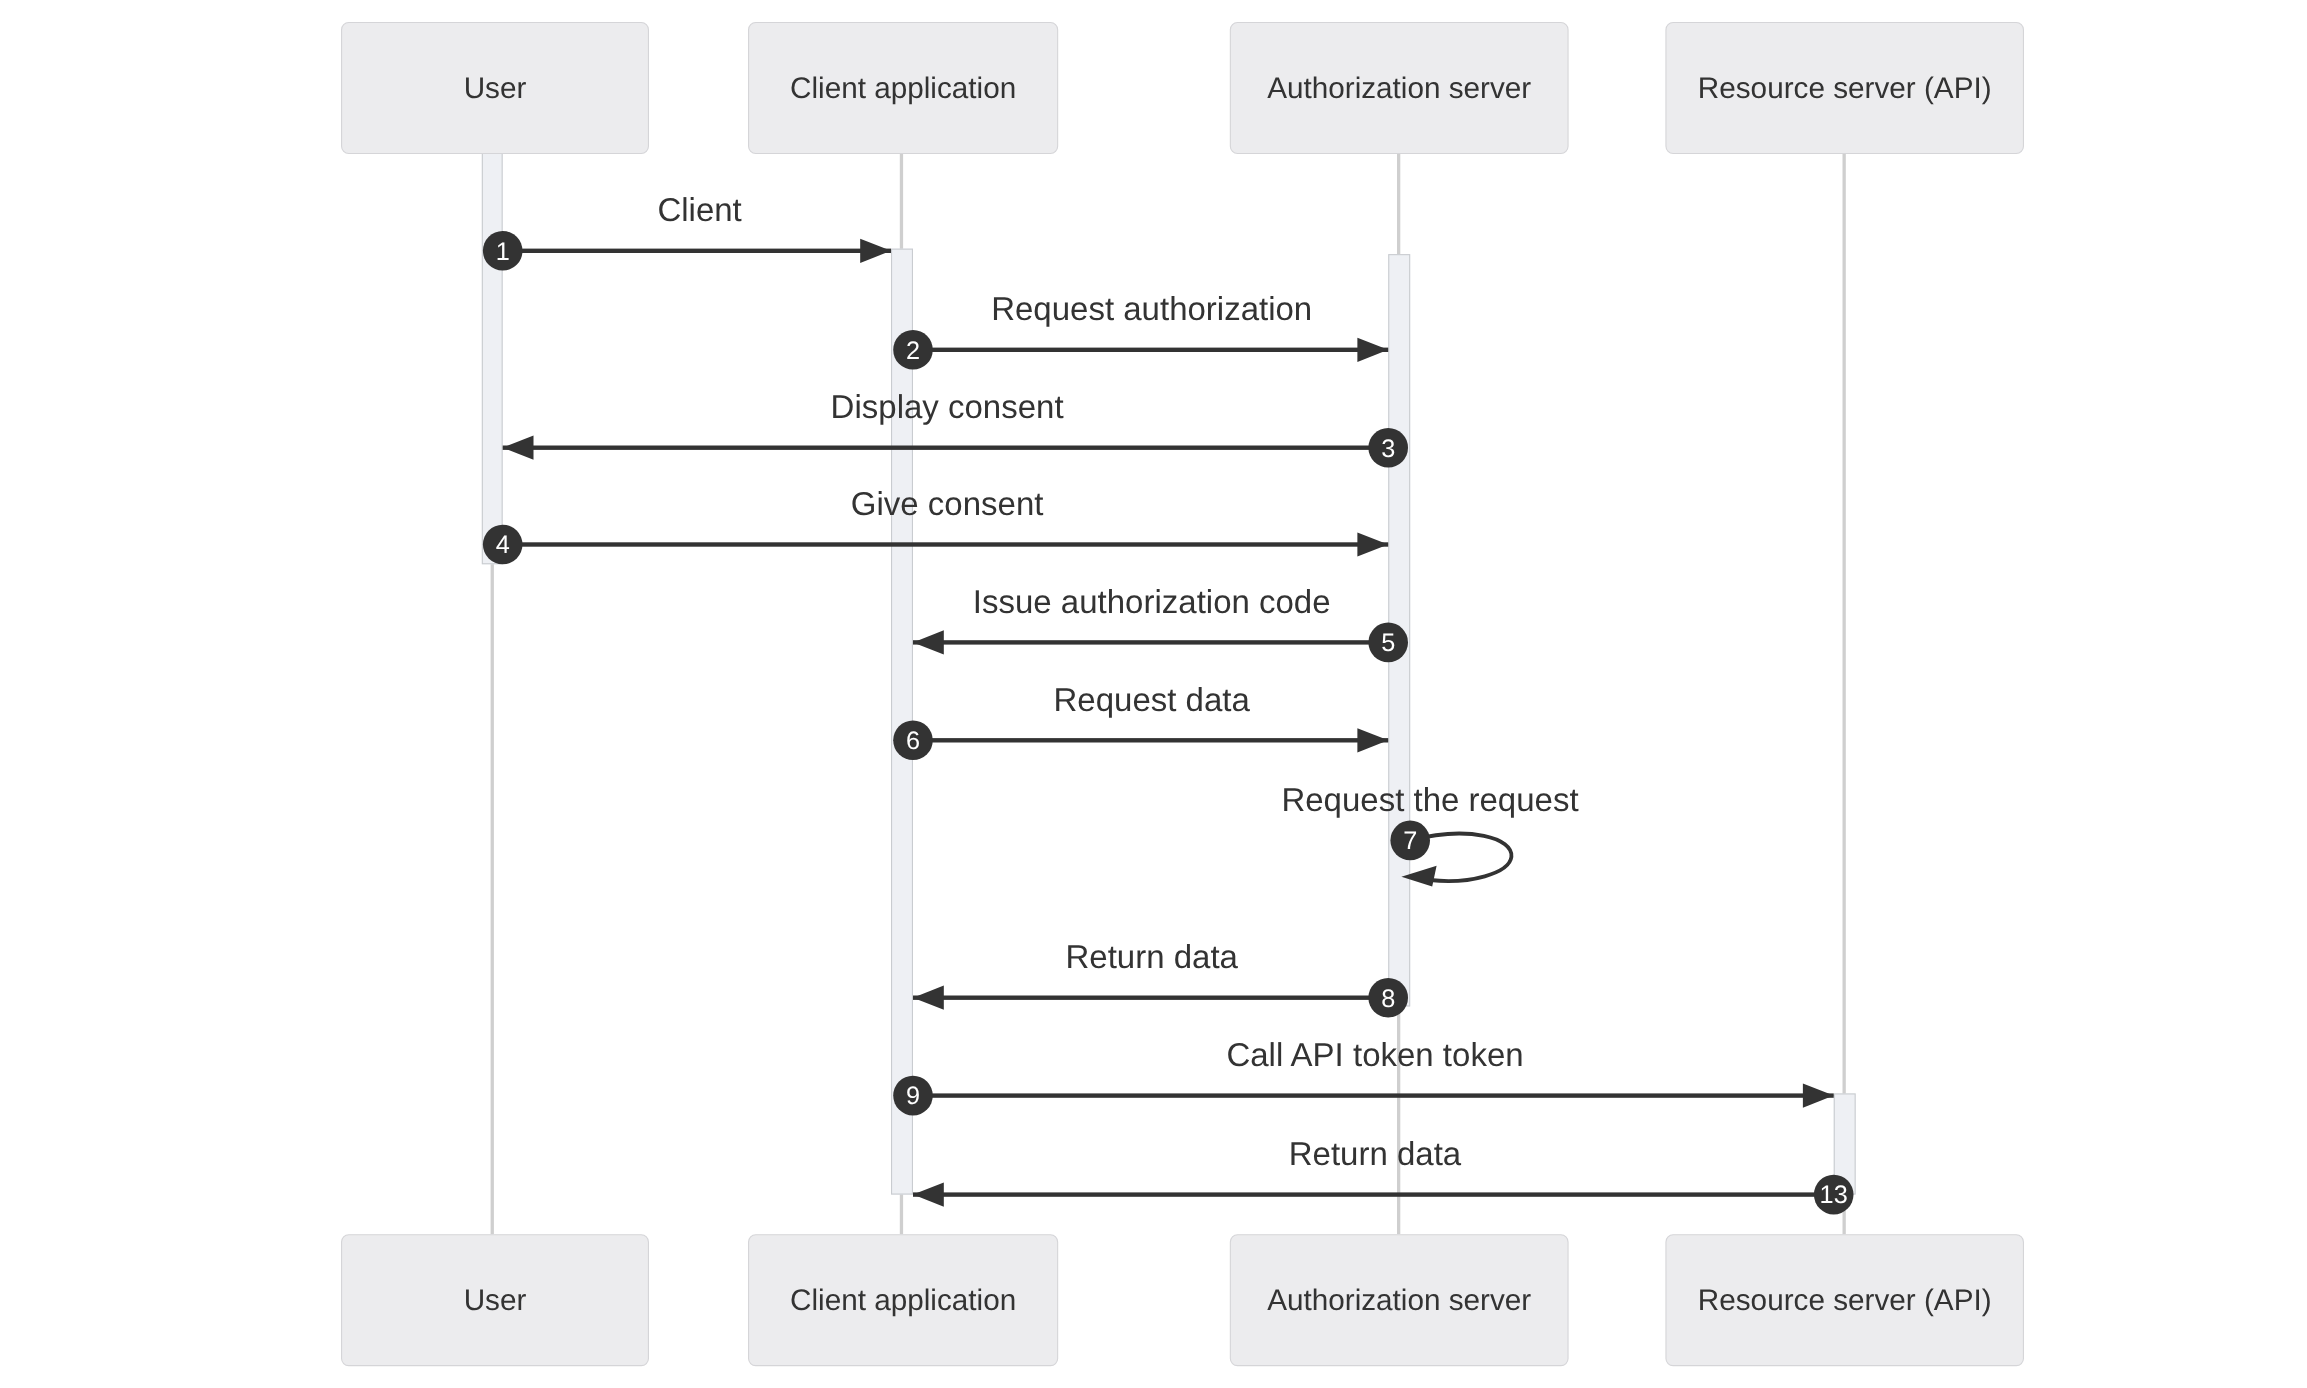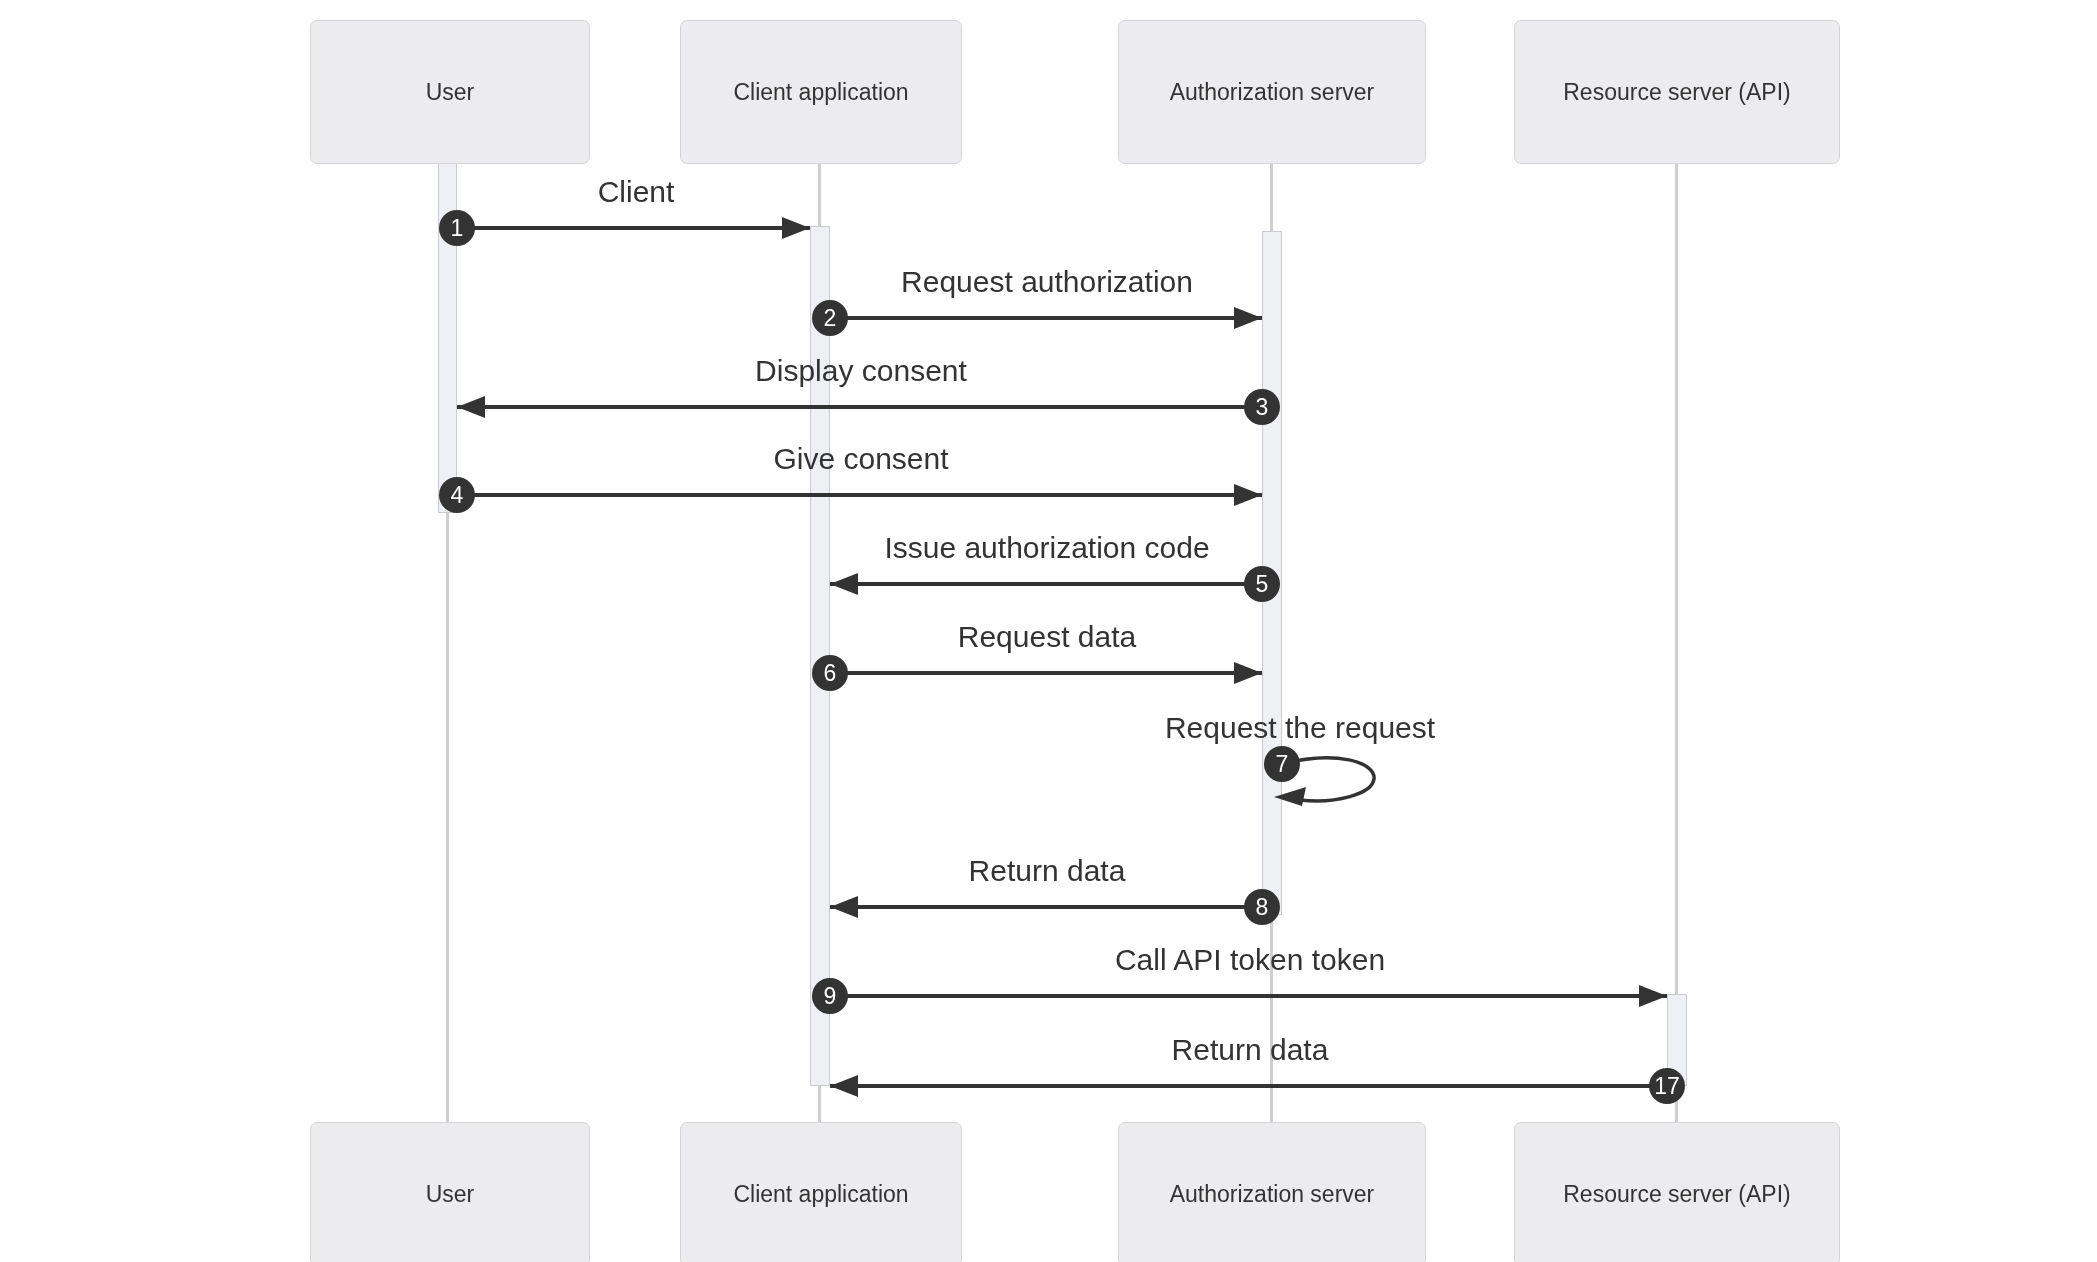--- a/index.html
+++ b/index.html
@@ -16,26 +16,26 @@
   }
   html,body{margin:0;padding:0;background:var(--background);}
   .canvas{
     position:relative;
     width:2097px;height:1262px;
     background:var(--background);
     font-family:"Liberation Sans","DejaVu Sans",sans-serif;
     overflow:hidden;
   }
   .pbox{
-    position:absolute;height:144px;
+    position:absolute;height:120px;
     background:var(--box-fill);
     border:1.5px solid var(--box-border);
     border-radius:7px;
     display:flex;align-items:center;justify-content:center;
-    font-size:23px;color:var(--text);
+    font-size:27px;color:var(--text);
     box-sizing:border-box;
   }
   .lifeline{
     position:absolute;width:3px;
     background:var(--lifeline);
   }
   .activation{
     position:absolute;
     background:var(--activation-fill);
     border:1.5px solid var(--activation-border);
@@ -174,16 +174,16 @@
     <span class="mlabel" style="left:1250px;top:960px">Call API token token</span>
     <div class="mline" style="left:830px;top:994px;width:837px"></div>
     <div class="mhead right" style="left:1639px;top:985px"></div>
     <div class="mbadge" style="left:812px;top:978px"><span>9</span></div>
   </div>
 
   <div>
     <span class="mlabel" style="left:1250px;top:1050px">Return data</span>
     <div class="mline" style="left:830px;top:1084px;width:837px"></div>
     <div class="mhead left" style="left:830px;top:1075px"></div>
-    <div class="mbadge" style="left:1649px;top:1068px"><span>17</span></div>
+    <div class="mbadge" style="left:1649px;top:1068px"><span>13</span></div>
   </div>
 
 </div>
 
 </body></html>

